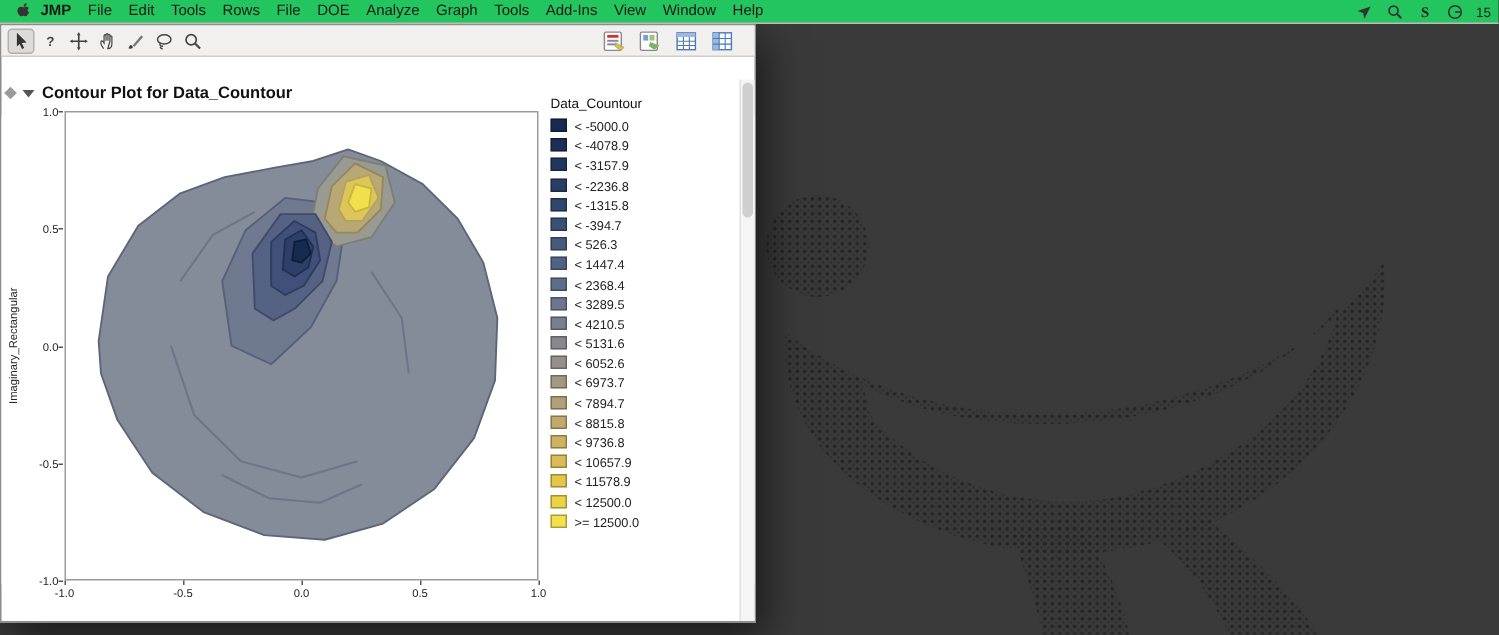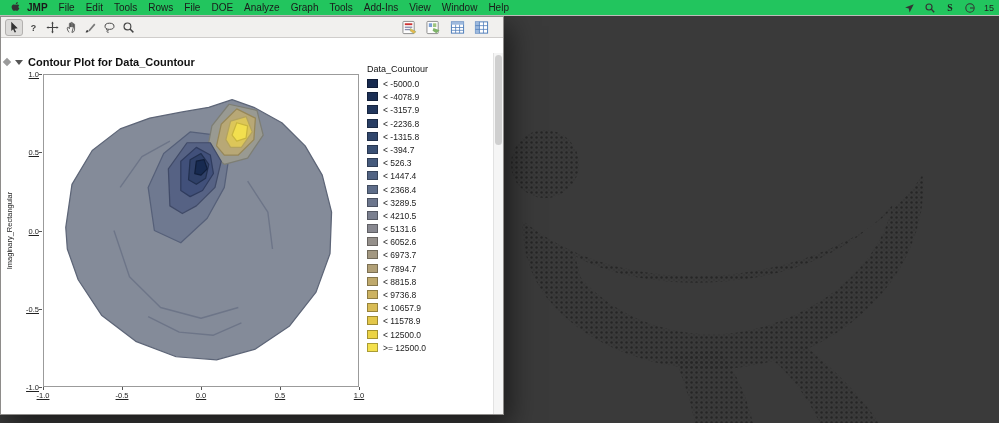--- a/index.html
+++ b/index.html
@@ -53,21 +53,21 @@
   .outline-row{position:absolute;left:3px;top:3px;display:flex;align-items:center;gap:5px;z-index:2;}
   .outline-diamond{width:6px;height:6px;background:#9b9b9b;transform:rotate(45deg);}
   .disclosure{width:0;height:0;border-left:4px solid transparent;border-right:4px solid transparent;border-top:5px solid #555;}
   .outline-title{font-size:11px;font-weight:bold;color:#111;white-space:nowrap;}
   
   .plot-area{position:absolute;left:0;top:0;right:0;bottom:0;}
   .plot-frame{position:absolute;left:42px;top:21px;width:316px;height:313px;border:1px solid #9b9b9b;box-sizing:border-box;background:#fff;}
   .plot-frame svg{width:100%;height:100%;display:block;}
   .tickmark-x{position:absolute;width:1px;height:3px;background:#555;}
   .tickmark-y{position:absolute;width:3px;height:1px;background:#555;}
-  .ticklabel{position:absolute;font-size:7.5px;color:#222;white-space:nowrap;text-decoration:underline;}
+  .ticklabel{position:absolute;font-size:7.5px;color:#222;white-space:nowrap;}
   .ticklabel.x{transform:translateX(-50%);}
   .ticklabel.y{width:30px;text-align:right;}
   .axis-label-x{position:absolute;left:42px;top:346px;width:316px;text-align:center;font-size:7.5px;color:#222;}
   .axis-label-y{position:absolute;left:-62px;top:173px;width:140px;text-align:center;font-size:7.5px;color:#222;transform:rotate(-90deg);}
   
   .legend{position:absolute;left:366px;top:11px;}
   .legend-title{font-size:9px;color:#111;margin-bottom:5px;}
   .legend-row{display:flex;align-items:flex-start;gap:5px;height:13.2px;}
   .legend-swatch{width:11px;height:9px;border:1px solid rgba(0,0,0,0.3);box-sizing:border-box;}
   .legend-label{font-size:8.5px;color:#222;white-space:nowrap;}

